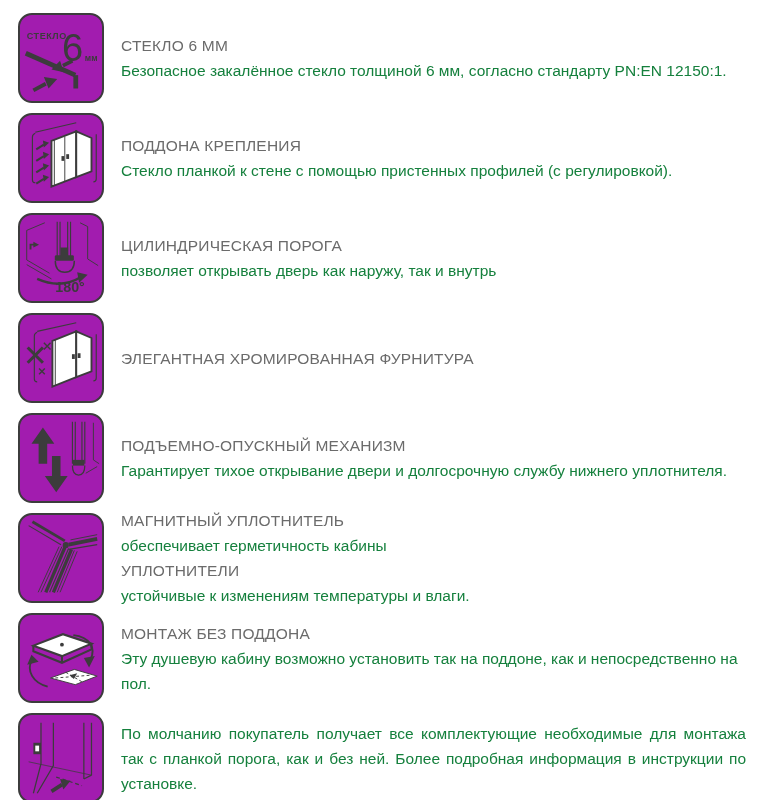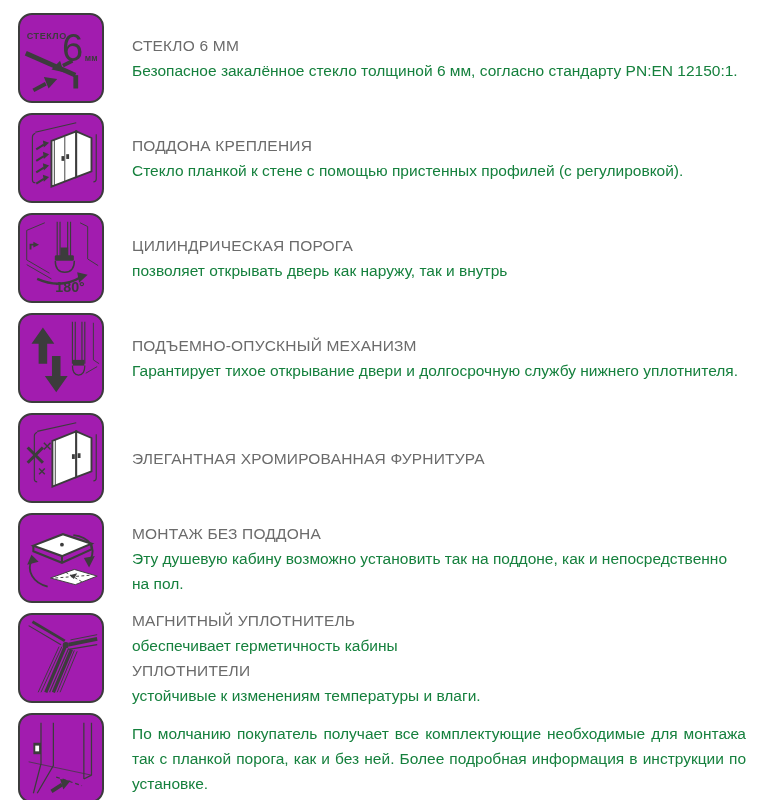--- a/index.html
+++ b/index.html
@@ -11,21 +11,21 @@
     overflow: hidden;
   }
   .features { padding: 8px 16px 0 18px; display: flex; flex-direction: column; }
   .row { display: flex; align-items: center; height: 100px; }
   .icon-box {
     width: 86px; height: 90px; flex: 0 0 86px;
     border: 2px solid #3c3c3c; border-radius: 14px;
     background: #a21caf; display: flex; align-items: center; justify-content: center;
   }
   .icon-box svg { width: 80px; height: 80px; display: block; }
-  .content { margin-left: 28px; flex: 1; min-width: 0; }
+  .content { margin-left: 17px; flex: 1; min-width: 0; }
   .h {
     font-size: 15.5px; line-height: 25px; color: #6b6b6b;
     letter-spacing: 0.2px; margin: 0;
   }
   .p {
     font-size: 15.5px; line-height: 25px; color: #15803d;
     margin: 0;
   }
   .p.justify { text-align: justify; }
   
@@ -108,38 +108,20 @@
     </div>
     <div class="content">
       <div class="h">ЦИЛИНДРИЧЕСКАЯ ПОРОГА</div>
       <p class="p">позволяет открывать дверь как наружу, так и внутрь</p>
     </div>
   </div>
 
   <div class="row">
     <div class="icon-box">
       <svg viewBox="0 0 84 84">
-        <polygon class="fl" points="23,10 11,27 18.5,27 18.5,48 27.5,48 27.5,27 35,27"></polygon>
-        <polygon class="fl" points="37,78 49,61 41.5,61 41.5,40 32.5,40 32.5,61 25,61"></polygon>
-        <path class="st" d="M54 4 L54 48 M57 4 L57 48 M64 4 L64 48 M67 4 L67 48" stroke-width="1.2"></path>
-        <rect class="fl" x="54.5" y="44" width="12" height="6"></rect>
-        <path class="st" d="M54 50 Q54 60 60.5 60 Q67 60 67 50" stroke-width="1.3"></path>
-        <path class="st" d="M76 5 L76 44 L82 48" stroke-width="1"></path>
-        <path class="st" d="M68 58 L80 51" stroke-width="1"></path>
-      </svg>
-    </div>
-    <div class="content">
-      <div class="h">ПОДЪЕМНО-ОПУСКНЫЙ МЕХАНИЗМ</div>
-      <p class="p">Гарантирует тихое открывание двери и долгосрочную службу нижнего уплотнителя.</p>
-    </div>
-  </div>
-
-  <div class="row">
-    <div class="icon-box">
-      <svg viewBox="0 0 84 84">
         <path class="st" d="M17 15 Q14 16 14 19 L14 64 Q14 67 17 67" stroke-width="1.2"></path>
         <path class="st" d="M17 14 L58 5" stroke-width="1.2"></path>
         <path class="st" d="M79 17 L79 63 Q79 66 76 66" stroke-width="1.2"></path>
         <polygon class="st wh" points="33,24 58,14 58,62 33,72" stroke-width="2"></polygon>
         <polygon class="st wh" points="58,14 74,21 74,56 58,62" stroke-width="2"></polygon>
         <path class="st" d="M36 23 L36 71" stroke-width="1"></path>
         <rect class="fl" x="53.5" y="38" width="3" height="5"></rect>
         <rect class="fl" x="59.5" y="37" width="3" height="5"></rect>
         <path class="st" d="M7 31 L23 47 M23 31 L7 47" stroke-width="3.2"></path>
         <path class="st" d="M24 26 L31 33 M31 26 L24 33" stroke-width="1.5"></path>
@@ -147,36 +129,32 @@
       </svg>
     </div>
     <div class="content">
       <div class="h">ЭЛЕГАНТНАЯ ХРОМИРОВАННАЯ ФУРНИТУРА</div>
     </div>
   </div>
 
   <div class="row">
     <div class="icon-box">
       <svg viewBox="0 0 84 84">
-        <polygon class="st wh" points="13,29 44,17 74,27 43,40" stroke-width="2.2"></polygon>
-        <path class="st" d="M13 29 L13 35 L43 47 L74 33 L74 27 M43 40 L43 47" stroke-width="2.2"></path>
-        <circle class="fl" cx="43" cy="28" r="2"></circle>
-        <polygon class="st wh" points="31,63 56,54 80,61 57,70" stroke-width="1"></polygon>
-        <path class="st" d="M36 63 L74 60" stroke-width="1" stroke-dasharray="3,2.5"></path>
-        <path class="st" d="M47 57 L64 67" stroke-width="1" stroke-dasharray="3,2.5"></path>
-        <polygon class="fl" points="51,60 59,58 55.5,64"></polygon>
-        <path class="st" d="M55 18 C72 20 79 31 73 44" stroke-width="2"></path>
-        <polygon class="fl" points="66,42 77.5,40 71.5,52"></polygon>
-        <path class="st" d="M28 72 C12 68 6 55 11 45" stroke-width="2"></path>
-        <polygon class="fl" points="6.5,49 11,38.5 18.5,46"></polygon>
-      </svg>
-    </div>
-    <div class="content">
-      <div class="h">МОНТАЖ БЕЗ ПОДДОНА</div>
-      <p class="p">Эту душевую кабину возможно установить так на поддоне, как и непосредственно на пол.</p>
+        <polygon class="fl" points="23,10 11,27 18.5,27 18.5,48 27.5,48 27.5,27 35,27"></polygon>
+        <polygon class="fl" points="37,78 49,61 41.5,61 41.5,40 32.5,40 32.5,61 25,61"></polygon>
+        <path class="st" d="M54 4 L54 48 M57 4 L57 48 M64 4 L64 48 M67 4 L67 48" stroke-width="1.2"></path>
+        <rect class="fl" x="54.5" y="44" width="12" height="6"></rect>
+        <path class="st" d="M54 50 Q54 60 60.5 60 Q67 60 67 50" stroke-width="1.3"></path>
+        <path class="st" d="M76 5 L76 44 L82 48" stroke-width="1"></path>
+        <path class="st" d="M68 58 L80 51" stroke-width="1"></path>
+      </svg>
+    </div>
+    <div class="content">
+      <div class="h">ПОДЪЕМНО-ОПУСКНЫЙ МЕХАНИЗМ</div>
+      <p class="p">Гарантирует тихое открывание двери и долгосрочную службу нижнего уплотнителя.</p>
     </div>
   </div>
 
   <div class="row">
     <div class="icon-box">
       <svg viewBox="0 0 84 84">
         <path class="st" d="M8 8 L42 28" stroke-width="1.2"></path>
         <path class="st" d="M12 4 L46 24" stroke-width="3"></path>
         <path class="st" d="M50 28 L80 22" stroke-width="4"></path>
         <path class="st" d="M50 33 L80 28" stroke-width="1.2"></path>
@@ -195,20 +173,42 @@
       <div class="h">МАГНИТНЫЙ УПЛОТНИТЕЛЬ</div>
       <p class="p">обеспечивает герметичность кабины</p>
       <div class="h">УПЛОТНИТЕЛИ</div>
       <p class="p">устойчивые к изменениям температуры и влаги.</p>
     </div>
   </div>
 
   <div class="row">
     <div class="icon-box">
       <svg viewBox="0 0 84 84">
+        <polygon class="st wh" points="13,29 44,17 74,27 43,40" stroke-width="2.2"></polygon>
+        <path class="st" d="M13 29 L13 35 L43 47 L74 33 L74 27 M43 40 L43 47" stroke-width="2.2"></path>
+        <circle class="fl" cx="43" cy="28" r="2"></circle>
+        <polygon class="st wh" points="31,63 56,54 80,61 57,70" stroke-width="1"></polygon>
+        <path class="st" d="M36 63 L74 60" stroke-width="1" stroke-dasharray="3,2.5"></path>
+        <path class="st" d="M47 57 L64 67" stroke-width="1" stroke-dasharray="3,2.5"></path>
+        <polygon class="fl" points="51,60 59,58 55.5,64"></polygon>
+        <path class="st" d="M55 18 C72 20 79 31 73 44" stroke-width="2"></path>
+        <polygon class="fl" points="66,42 77.5,40 71.5,52"></polygon>
+        <path class="st" d="M28 72 C12 68 6 55 11 45" stroke-width="2"></path>
+        <polygon class="fl" points="6.5,49 11,38.5 18.5,46"></polygon>
+      </svg>
+    </div>
+    <div class="content">
+      <div class="h">МОНТАЖ БЕЗ ПОДДОНА</div>
+      <p class="p">Эту душевую кабину возможно установить так на поддоне, как и непосредственно на пол.</p>
+    </div>
+  </div>
+
+  <div class="row">
+    <div class="icon-box">
+      <svg viewBox="0 0 84 84">
         <path class="st" d="M21 5 L21 48 L13 79" stroke-width="1.3"></path>
         <path class="st" d="M34 5 L34 50 L17 79" stroke-width="1.3"></path>
         <rect class="fl" x="13" y="26" width="8" height="12"></rect>
         <rect class="wh" x="15" y="29" width="4" height="6"></rect>
         <path class="st" d="M66 5 L66 64 M74 5 L74 60 M66 64 L74 60" stroke-width="1.3"></path>
         <path class="st" d="M8 46 L74 60" stroke-width="0.8"></path>
         <path class="st" d="M37 62 L64 71" stroke-width="1.3" stroke-dasharray="4,3"></path>
         <path class="st" d="M32 77 L43 70" stroke-width="4"></path>
         <polygon class="fl" points="41,64 52,66 44.5,75"></polygon>
       </svg>

